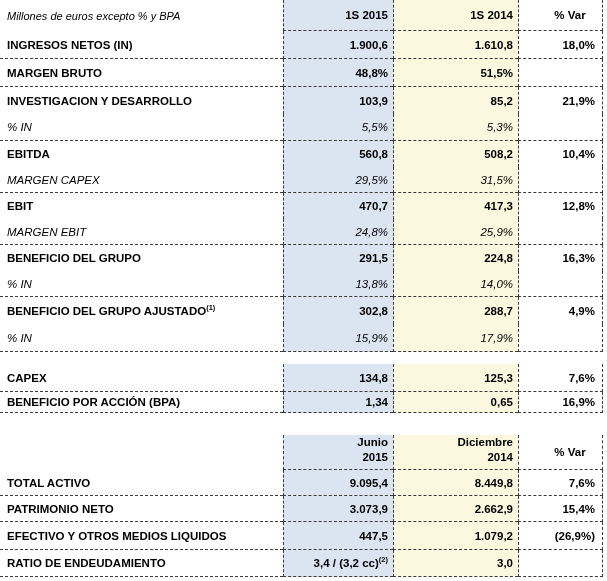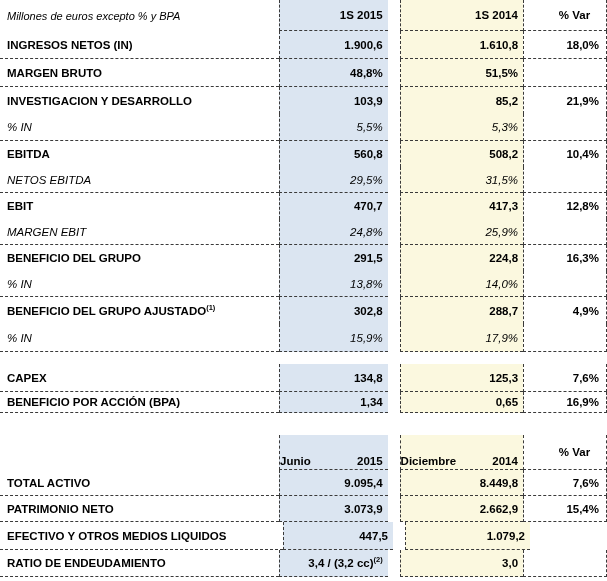--- a/index.html
+++ b/index.html
@@ -4,32 +4,32 @@
 <style>
   html,body { margin:0; padding:0; }
   body {
     width:607px; height:581px; background:#ffffff; color:#000;
     font-family:"Liberation Sans", sans-serif; position:relative; overflow:hidden;
   }
   .row  { display:flex; font-size:11.5px; font-weight:bold; }
   .cell { box-sizing:border-box; display:flex; align-items:center; overflow:hidden; white-space:nowrap; }
   .lab  { width:283px; padding-left:7px; }
   .b    { width:110px; background:var(--blue); border-left:1px dashed var(--line); justify-content:flex-end; padding-right:5px; }
-  .y    { width:125px; background:var(--yellow); border-left:1px dashed var(--line); justify-content:flex-end; padding-right:5px;margin-left:12px; }
+  .y    { width:125px; background:var(--yellow); border-left:1px dashed var(--line); justify-content:flex-end; padding-right:5px; }
   .v    { width:85px;  border-left:1px dashed var(--line); border-right:1px dashed var(--line); justify-content:flex-end; padding-right:7px; font-weight:bold; }
   .vc   { justify-content:center; padding-right:0; font-weight:bold;padding-left:19px; }
   
   .sep > .cell { border-bottom:1px dashed var(--line); }
   .sepcols > .b, .sepcols > .y, .sepcols > .v { border-bottom:1px dashed var(--line); }
   
   .it .lab, .it .b, .it .y { font-style:italic; font-weight:normal; }
   
   .note { font-style:italic; font-weight:normal; font-size:11px; }
   
-  .col2 { flex-direction:row; justify-content:space-between; align-items:flex-end; line-height:1.3; }
+  .col2 { flex-direction:column; justify-content:flex-start; align-items:flex-end; line-height:1.3; }
   .col2 span { display:block; text-align:right; }
   sup { font-size:7.5px; font-weight:bold; line-height:0; }
   .gap { width:607px; }
 </style>
 </head>
 <body>
 
 <div>
 
   <div class="row sepcols" style="height:31px">
@@ -68,21 +68,21 @@
   </div>
 
   <div class="row" style="height:26px">
     <div class="cell lab">EBITDA</div>
     <div class="cell b">560,8</div>
     <div class="cell y">508,2</div>
     <div class="cell v">10,4%</div>
   </div>
 
   <div class="row sep it" style="height:26px">
-    <div class="cell lab">NETOS EBITDA</div>
+    <div class="cell lab">MARGEN CAPEX</div>
     <div class="cell b">29,5%</div>
     <div class="cell y">31,5%</div>
     <div class="cell v"></div>
   </div>
 
   <div class="row" style="height:26px">
     <div class="cell lab">EBIT</div>
     <div class="cell b">470,7</div>
     <div class="cell y">417,3</div>
     <div class="cell v">12,8%</div>
@@ -171,20 +171,21 @@
     <div class="cell lab">PATRIMONIO NETO</div>
     <div class="cell b">3.073,9</div>
     <div class="cell y">2.662,9</div>
     <div class="cell v">15,4%</div>
   </div>
 
   <div class="row sep" style="height:28px">
     <div class="cell lab">EFECTIVO Y OTROS MEDIOS LIQUIDOS</div>
     <div class="cell b">447,5</div>
     <div class="cell y">1.079,2</div>
+    <div class="cell v">(26,9%)</div>
   </div>
 
   <div class="row sep" style="height:27px">
     <div class="cell lab">RATIO DE ENDEUDAMIENTO</div>
     <div class="cell b">
         <span><span>3,4 / (3,2 cc)</span><sup>(2)</sup></span>
       </div>
     <div class="cell y">3,0</div>
     <div class="cell v"></div>
   </div>

